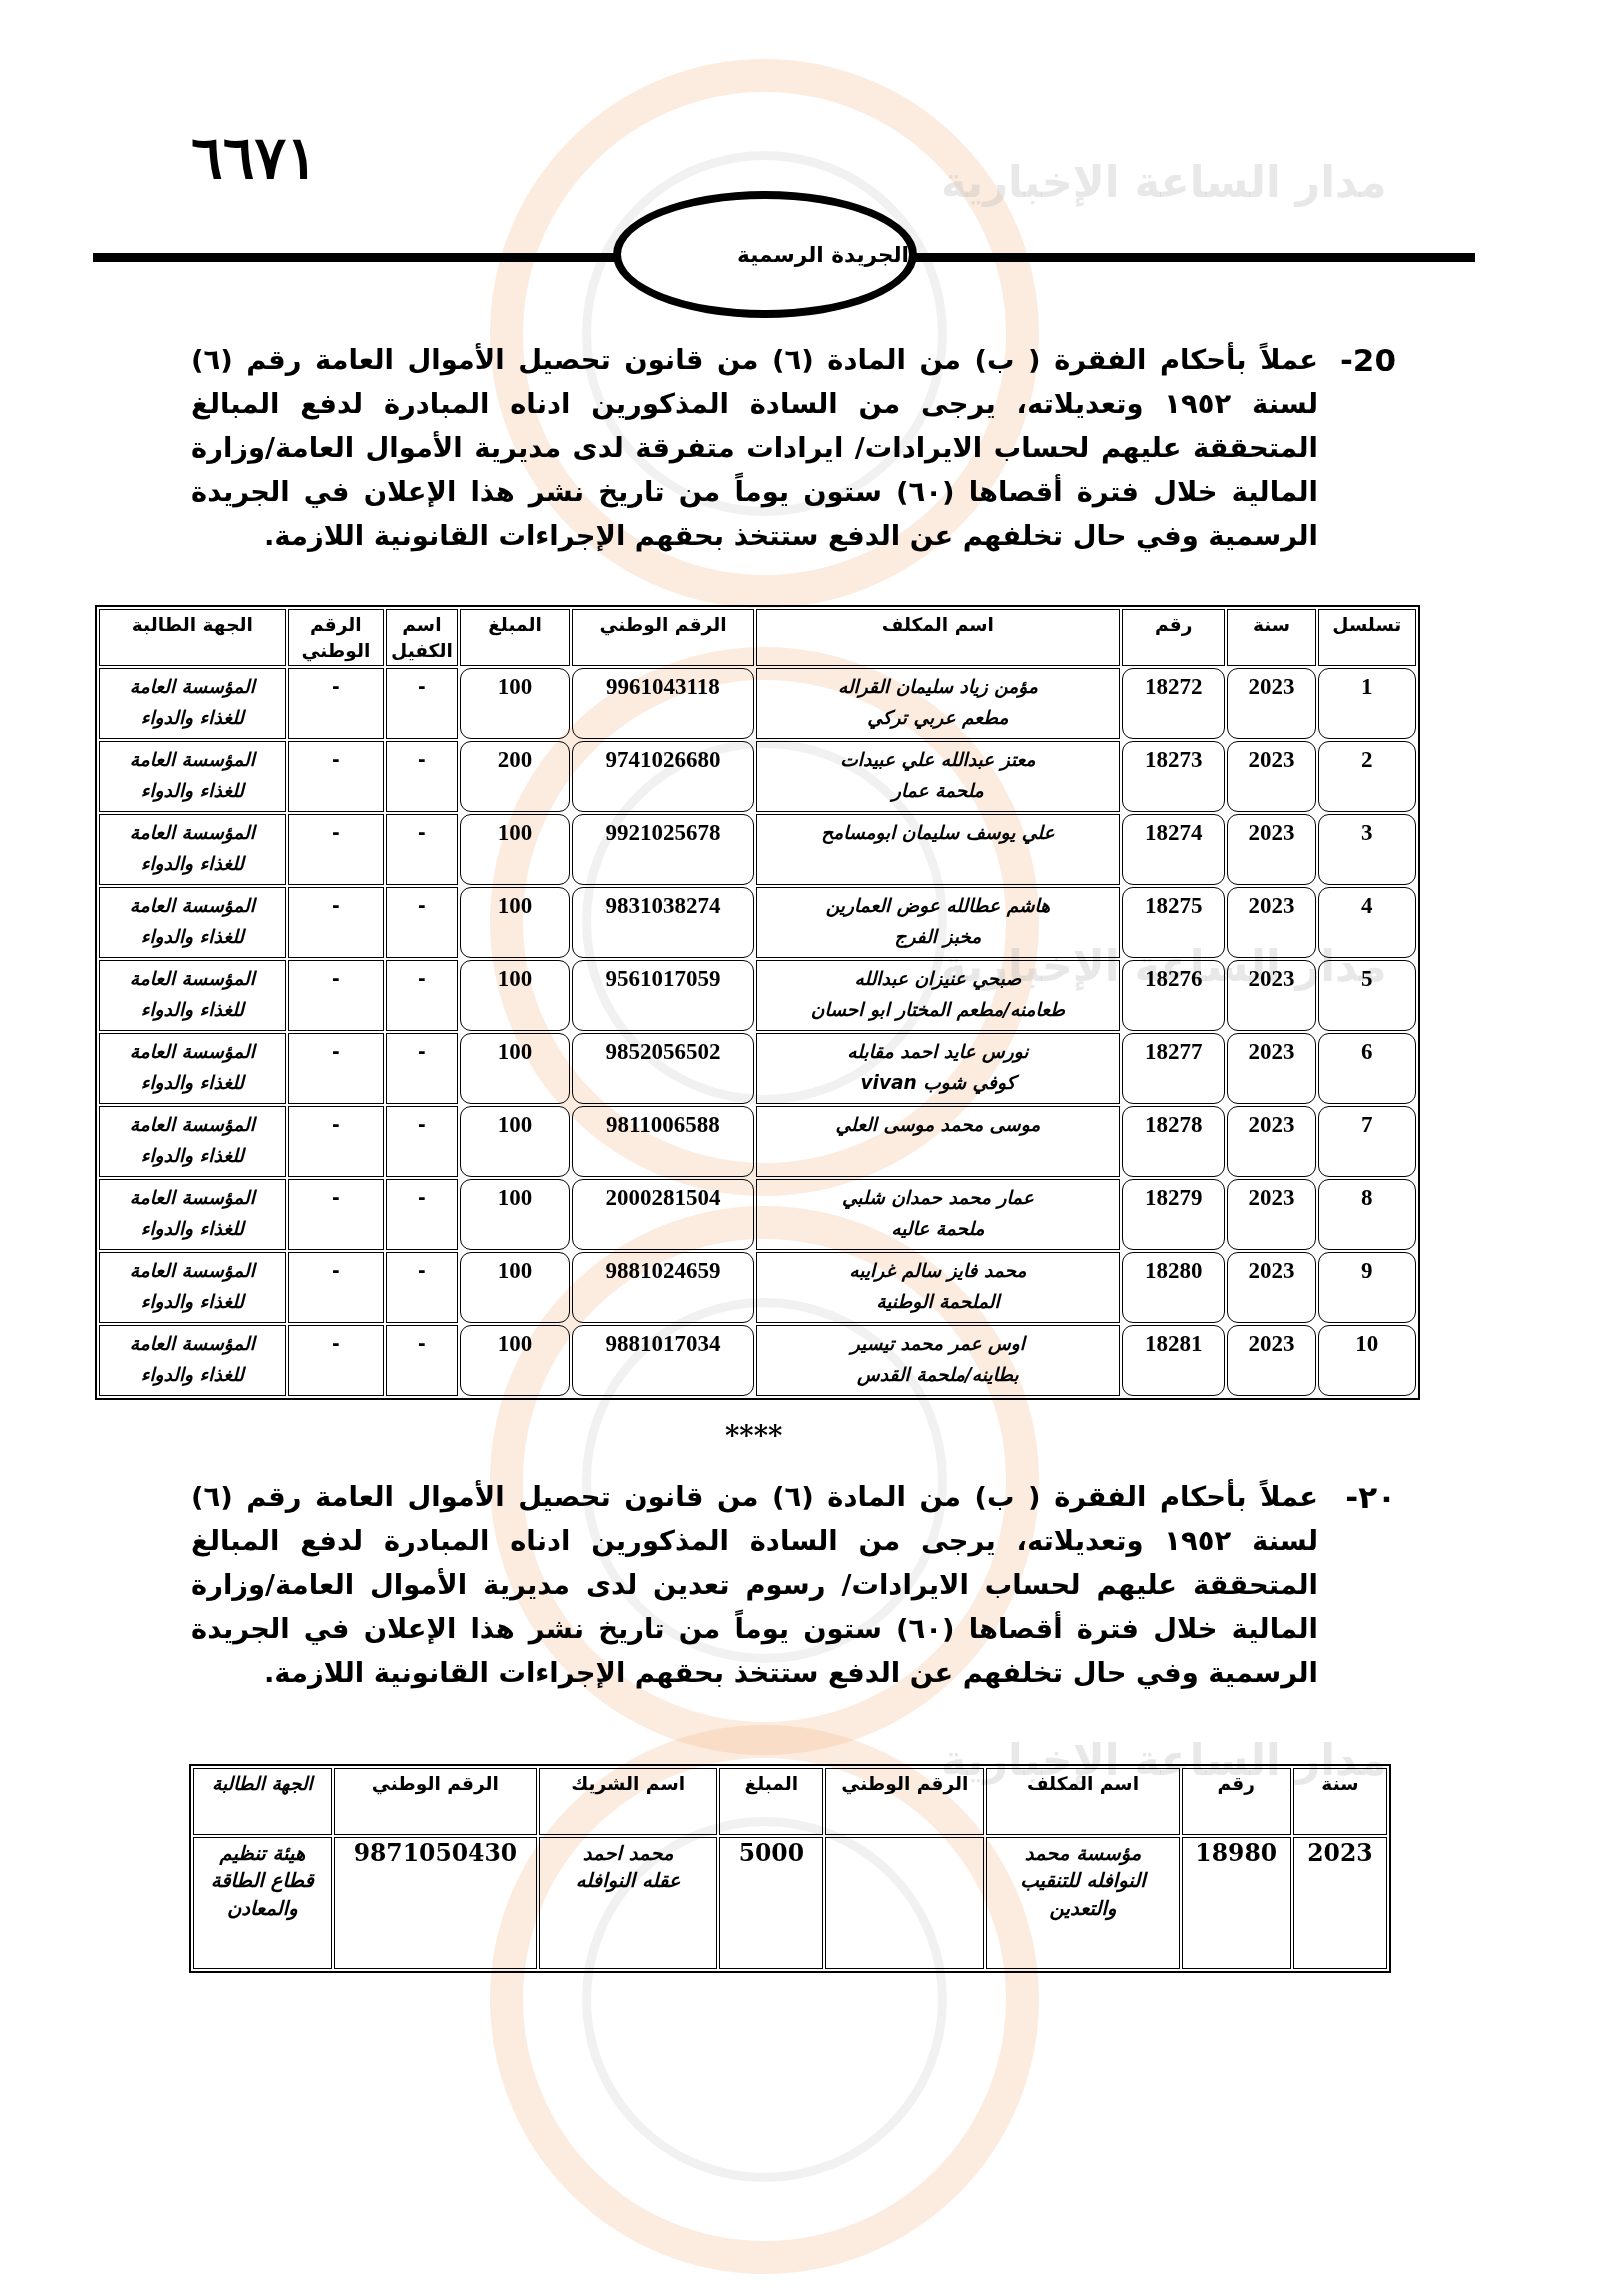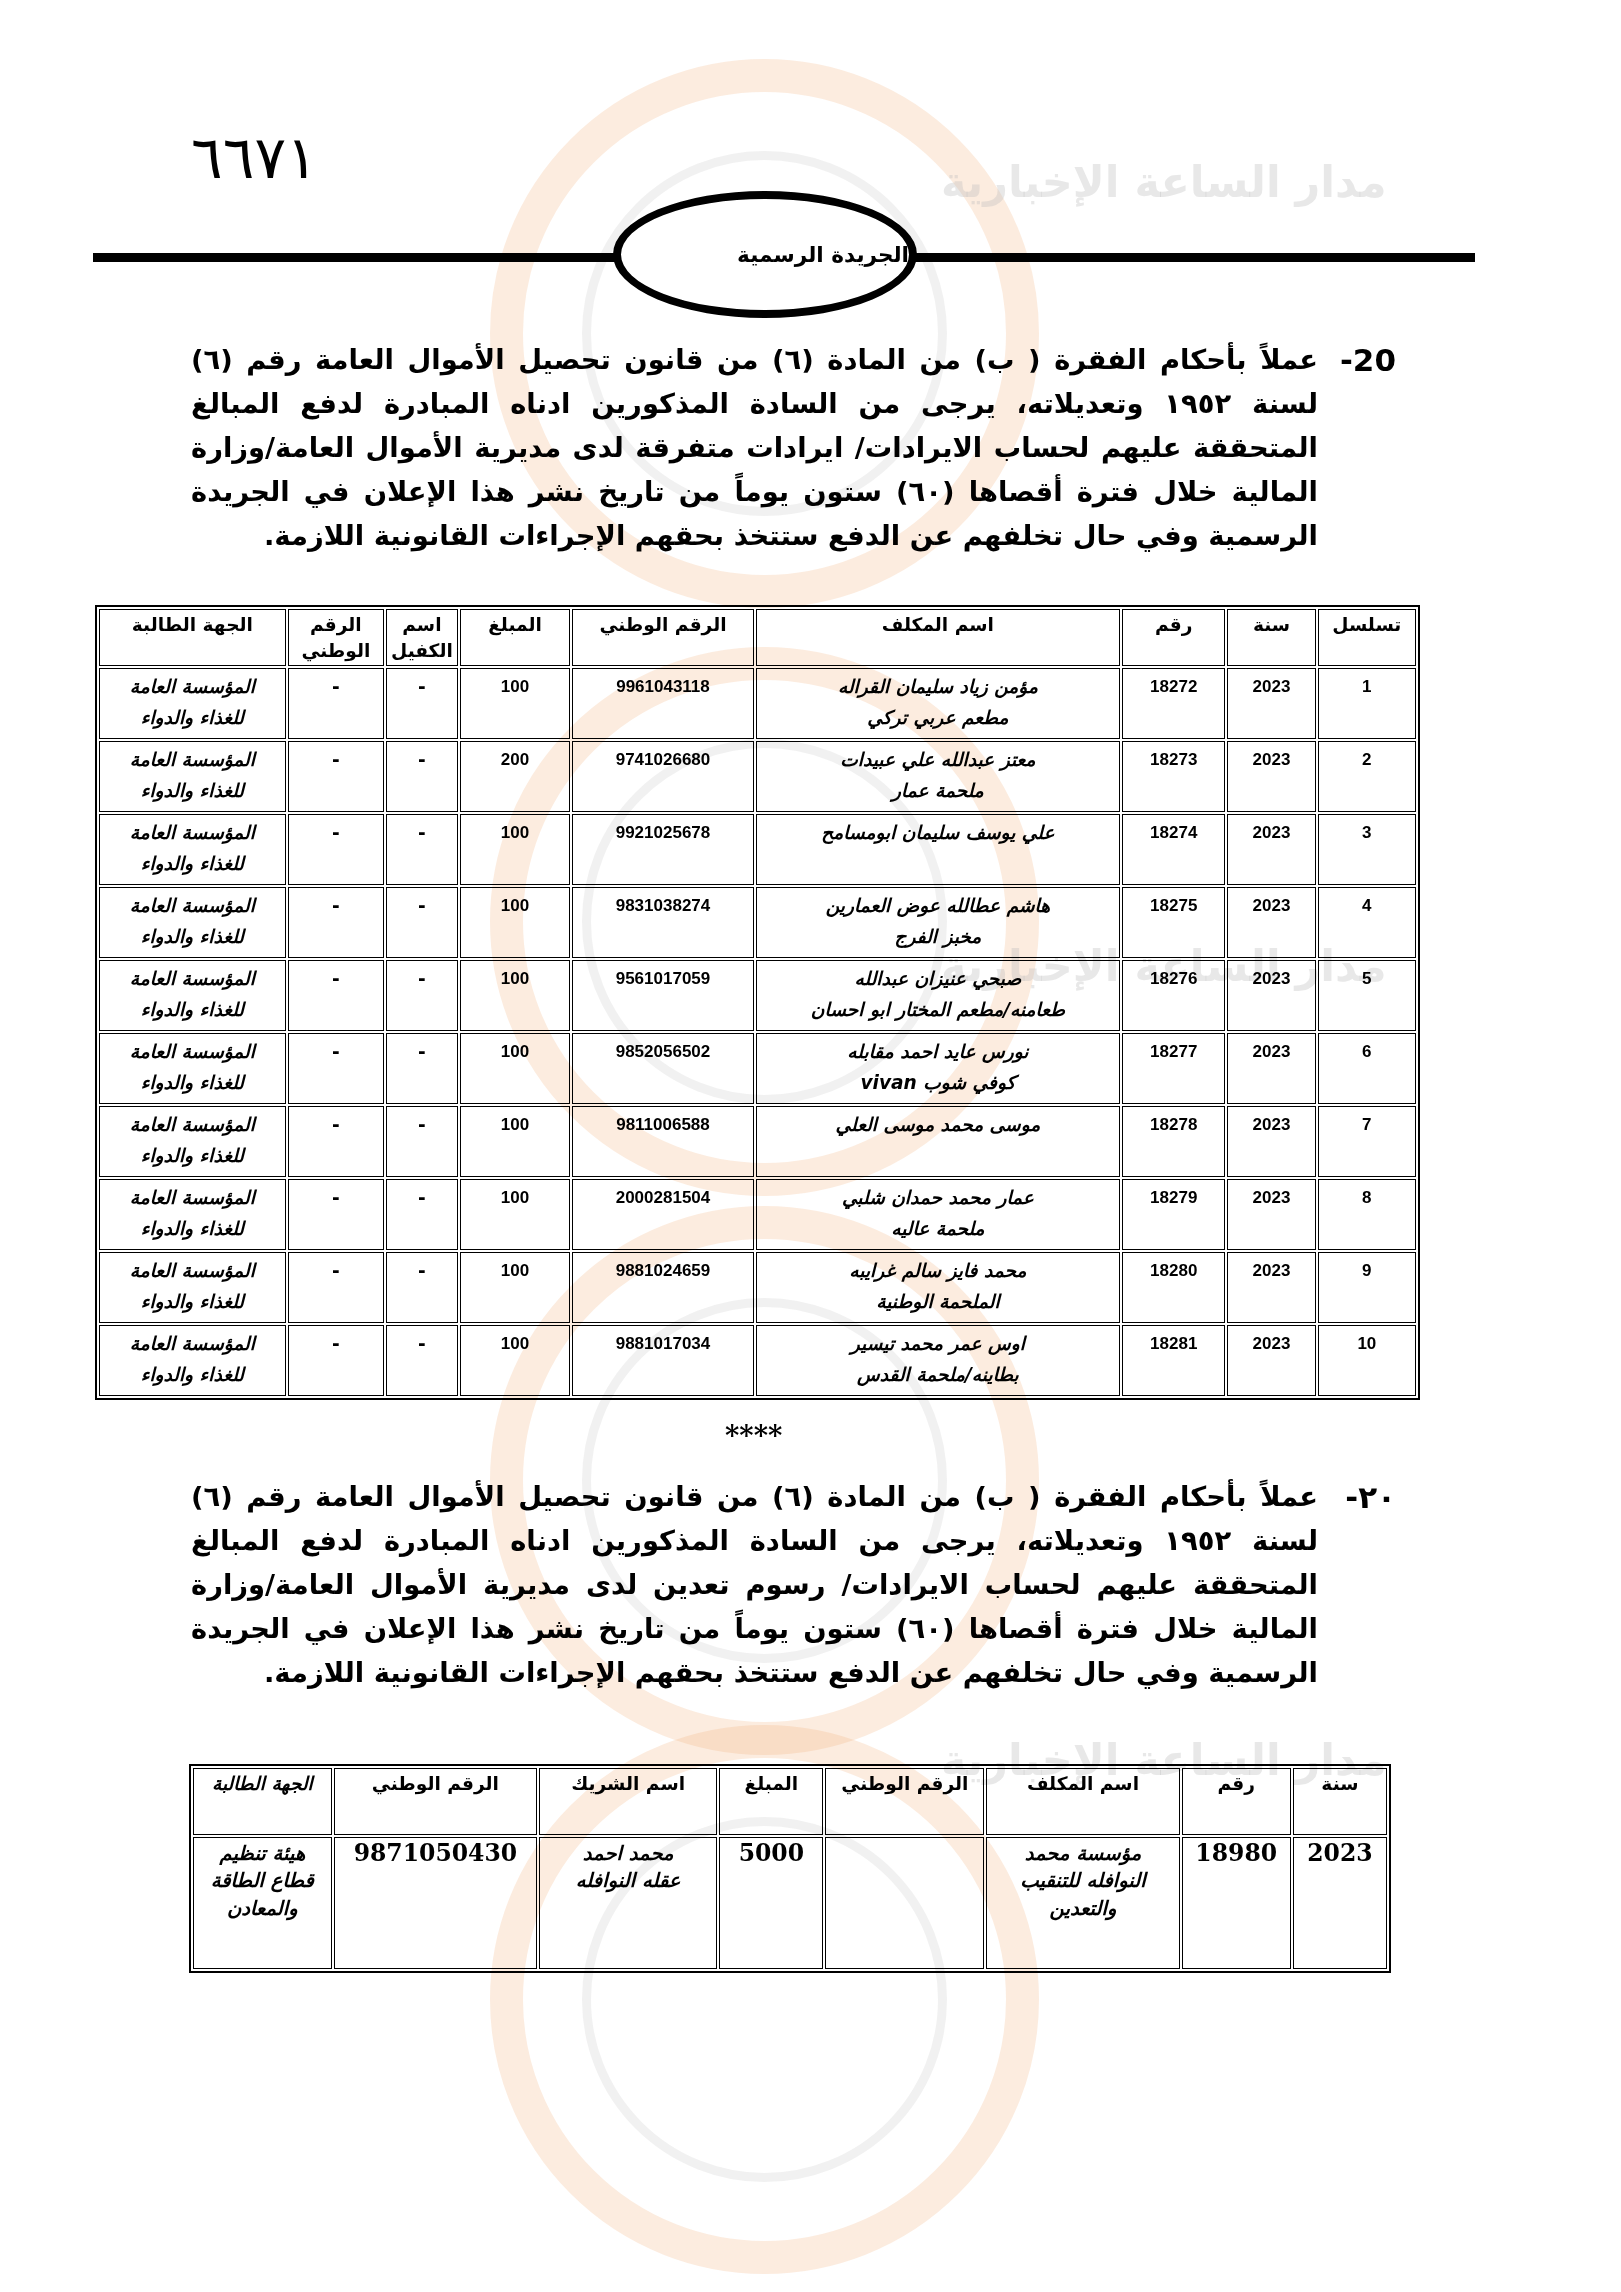--- a/index.html
+++ b/index.html
@@ -13,21 +13,21 @@
   }
   .watermark::after {
     content: ""; position: absolute; inset: 59px; border-radius: 50%;
     border: 9.8px solid rgba(180, 180, 180, 0.18);
   }
   .wm-text {
     position: absolute; left: 941px; font-weight: bold; font-size: 43px;
     color: rgba(190, 190, 190, 0.35); pointer-events: none; direction: rtl;
   }
   .page-number {
-    position: absolute; left: 191px; top: 123px; font-size: 59px; font-weight: normal;
+    position: absolute; left: 191px; top: 123px; font-size: 59px; font-weight: bold;
     font-family: "DejaVu Serif", "Liberation Serif", serif; letter-spacing: 5.9px; direction: rtl;
   }
   .header-line {
     position: absolute; left: 93px; width: 1382px; top: 253px; height: 8.8px; background: #000;
   }
   .header-oval {
     position: absolute; left: 613px; top: 191px; width: 304px; height: 127px;
     border: 8.8px solid #000; border-radius: 50%; background: #fff; box-sizing: border-box;
     display: flex; align-items: center; justify-content: flex-start;
     font-size: 21.6px; font-weight: bold;
@@ -41,21 +41,21 @@
     position: absolute; border-collapse: separate; border-spacing: 2px;
     border: 2.9px double #000; direction: rtl; background: transparent;
   }
   table.grid td, table.grid th {
     border: 1.5px solid #000; text-align: center; vertical-align: top;
     font-weight: bold; padding: 2px 3.9px; box-sizing: border-box;
   }
   table.grid th { font-size: 18.6px; line-height: 25.5px; }
   .t1 { left: 95px; top: 605px; width: 1325px; }
   .t1 td { font-size: 18.6px; line-height: 31px; height: 71px; }
-  .t1 td.numc { font-family: Liberation Sans, sans-serif; font-size: 17px; }
+  .t1 td.numc { font-family: Liberation Serif, serif; font-size: 23px; border-radius: 11px; }
   .stars {
     position: absolute; left: 725px; top: 1419px; font-size: 27.4px; font-weight: bold;
     font-family: "DejaVu Serif", "Liberation Serif", serif; direction: ltr;
   }
   .t2 { left: 189px; top: 1764px; width: 1202px; }
   .t2 th { height: 67px; vertical-align: middle; }
   .t2 td { font-size: 19.6px; line-height: 27.4px; height: 132px; vertical-align: middle; }
   .t2 td.numc { font-family: "DejaVu Serif", "Liberation Serif", serif; font-size: 23.5px; }
   .ml { white-space: pre-line; font-style: italic; }
 </style>

